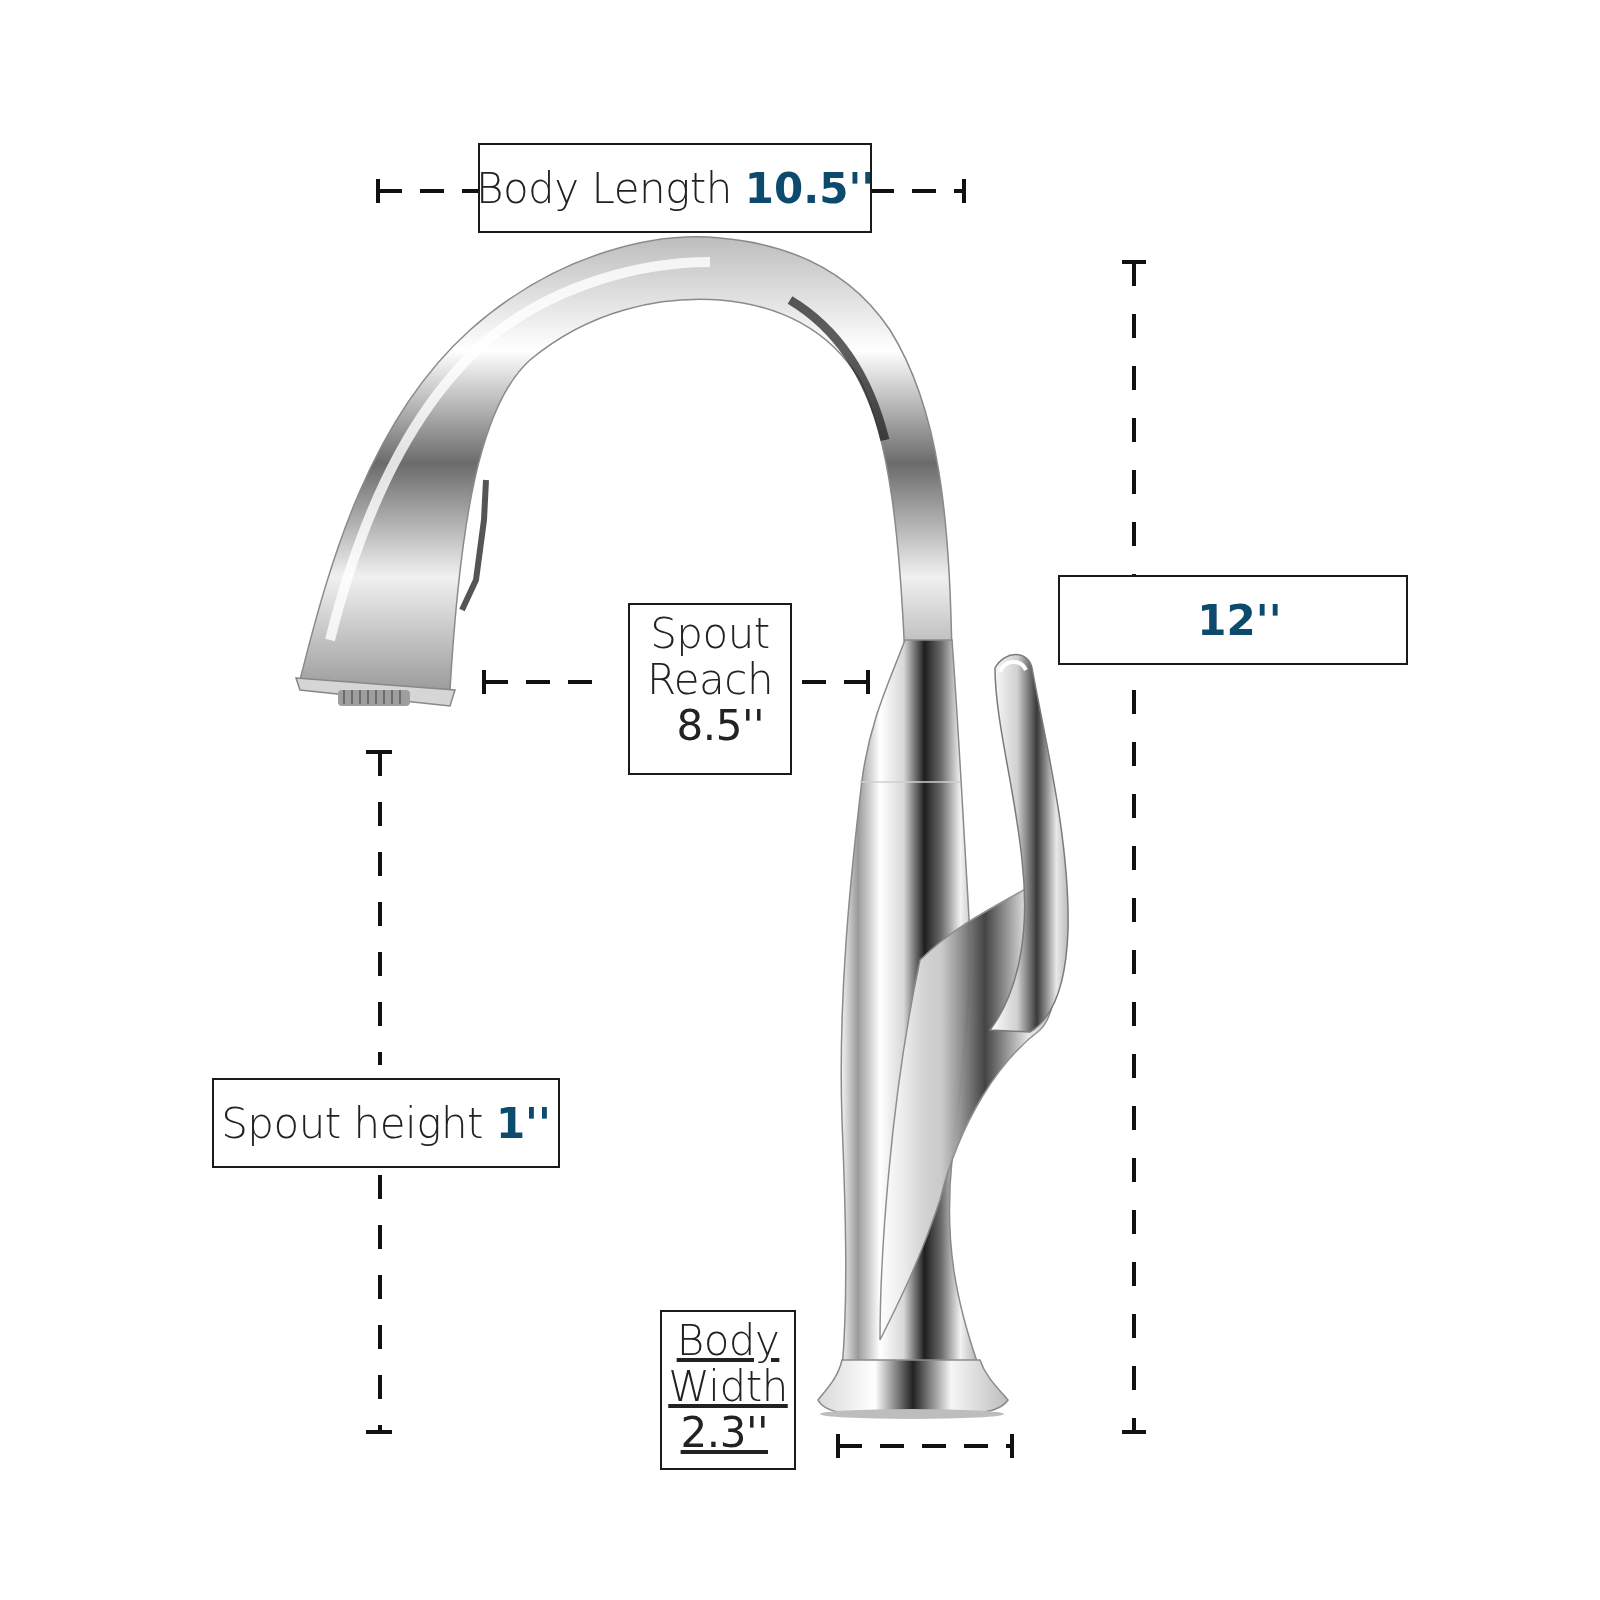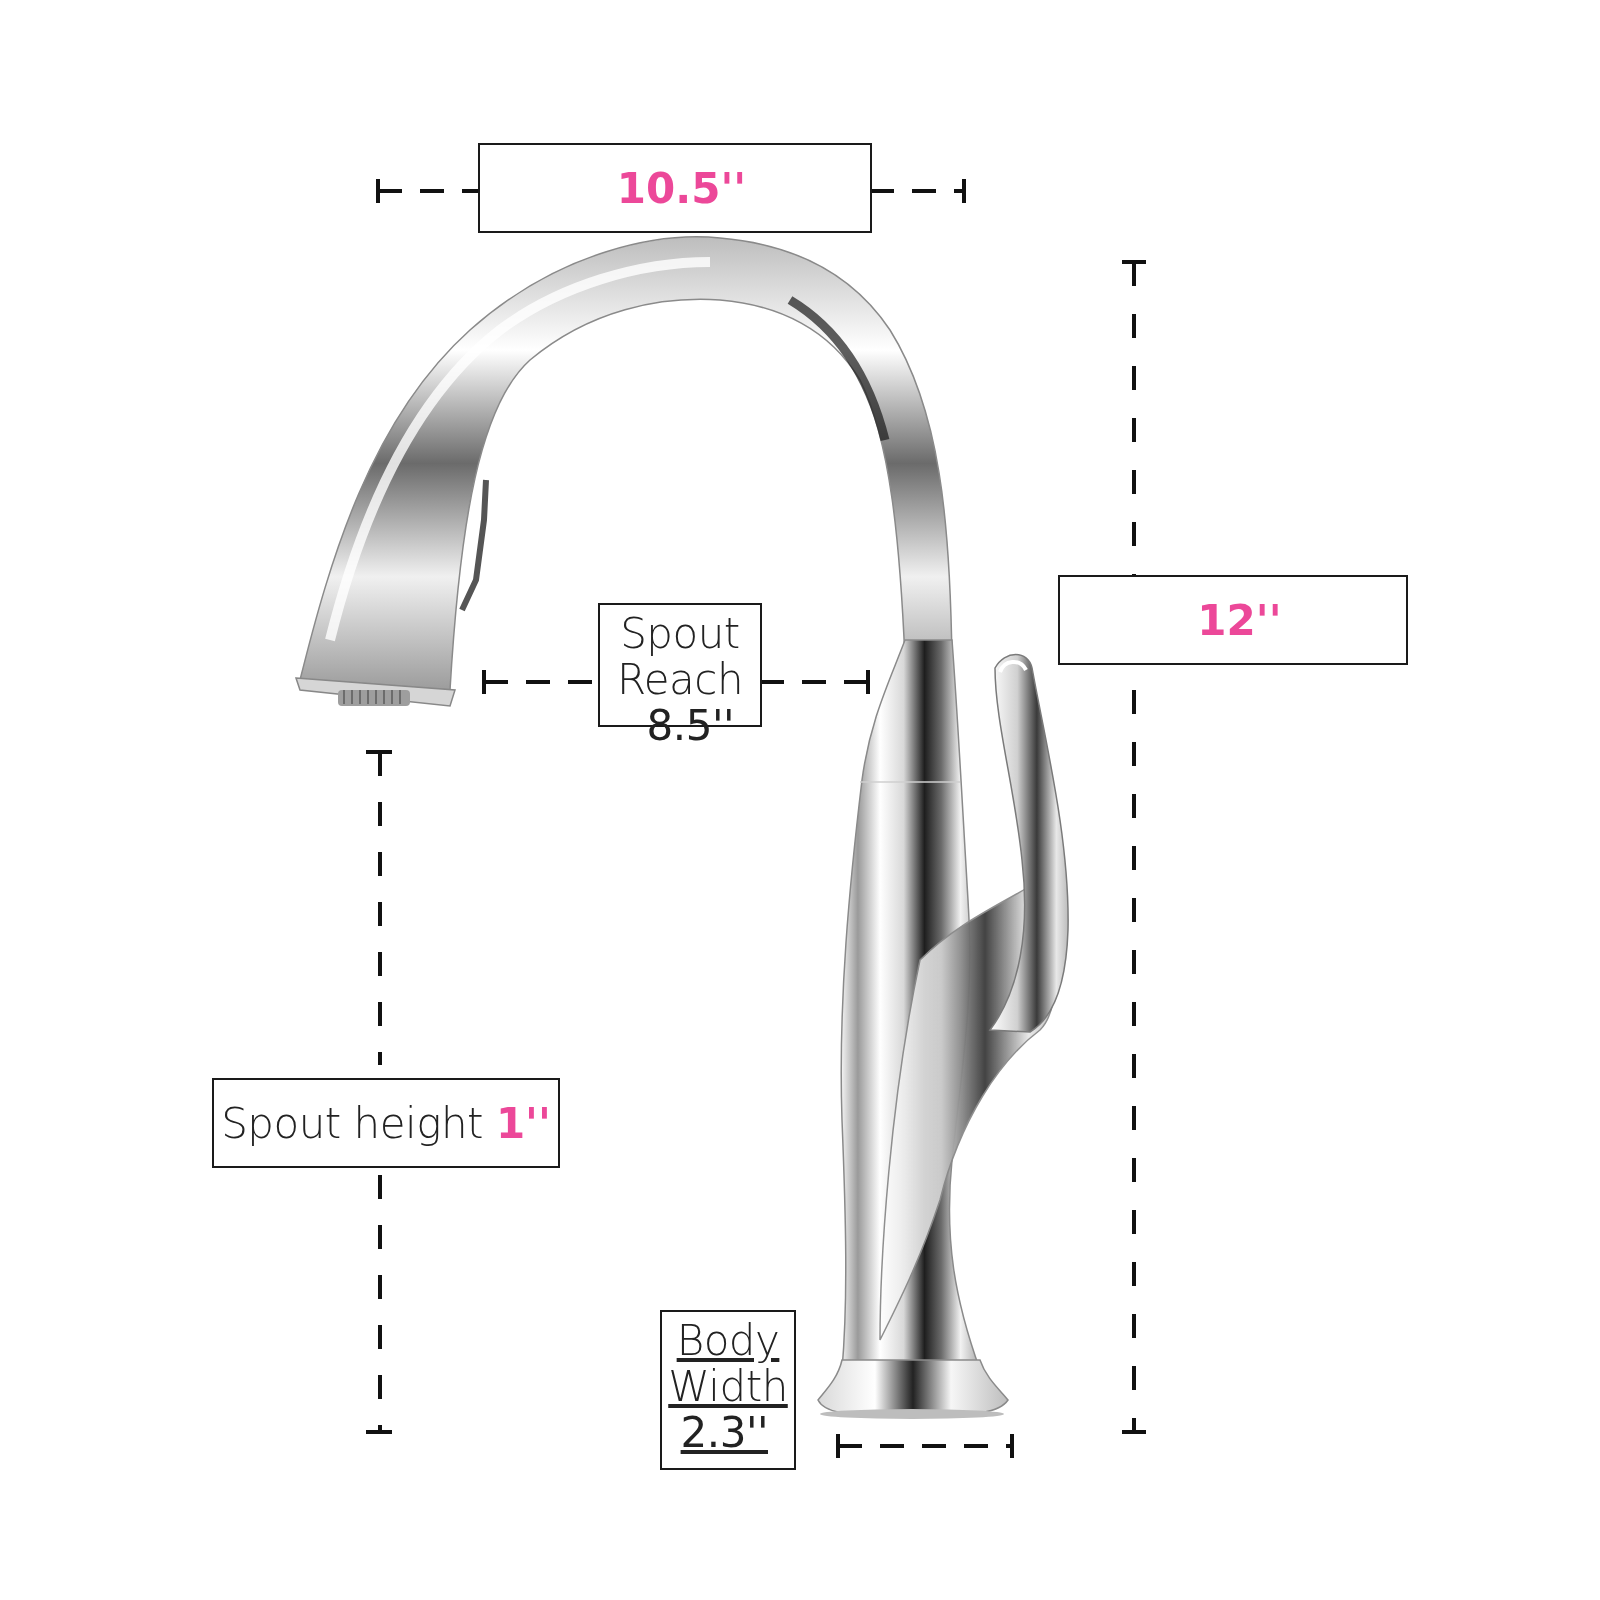--- a/index.html
+++ b/index.html
@@ -2,21 +2,21 @@
 <html><head>
   <meta charset="utf-8">
   <style>
     html, body { margin: 0; padding: 0; background: #ffffff; }
     body { width: 1600px; height: 1600px; position: relative; overflow: hidden;
            font-family: "DejaVu Sans", sans-serif; color: #111; }
     #canvas { position: absolute; left: 0; top: 0; width: 1600px; height: 1600px; }
     .label-box { position: absolute; border: 2px solid #1a1a1a; background: #fff;
                  box-sizing: border-box; font-weight: 200; color: #222;
                  font-family: "DejaVu Sans", sans-serif; letter-spacing: -0.5px; }
-    .label-box .val { font-weight: 700; color: #ec4899; letter-spacing: 0; }
+    .label-box .val { font-weight: 700; color: #0c4a6e; letter-spacing: 0; }
     .one-line { display: flex; align-items: center; justify-content: center;
                 font-size: 42px; white-space: nowrap; }
     .multi { font-size: 42px; line-height: 46px; text-align: center; padding-top: 6px; }
     .multi .val-line { text-align: right; padding-right: 26px; font-weight: 400; }
   </style>
 </head>
 <body>
 
 <svg id="canvas" viewBox="0 0 1600 1600" xmlns="http://www.w3.org/2000/svg">
   <defs>
@@ -128,24 +128,24 @@
 
     <g>
       <line x1="838" y1="1434" x2="838" y2="1458"></line>
       <line x1="838" y1="1446" x2="1012" y2="1446" stroke-dasharray="24,18"></line>
       <line x1="1012" y1="1434" x2="1012" y2="1458"></line>
     </g>
   </g>
 </svg>
 
 <div class="label-box one-line" style="left:478px; top:143px; width:394px; height:90px;">
-  &nbsp;<span class="val">10.5''</span>
+  <span>Body Length</span>&nbsp;<span class="val">10.5''</span>
 </div>
 
-<div class="label-box multi" style="left:598px; top:603px; width:164px; height:124px;">
+<div class="label-box multi" style="left:628px; top:603px; width:164px; height:172px;">
   <div>Spout</div>
   <div>Reach</div>
   <div class="val-line">8.5''</div>
 </div>
 
 <div class="label-box one-line" style="left:1058px; top:575px; width:350px; height:90px;">
   &nbsp;<span class="val">12''</span>
 </div>
 
 <div class="label-box one-line" style="left:212px; top:1078px; width:348px; height:90px;">

